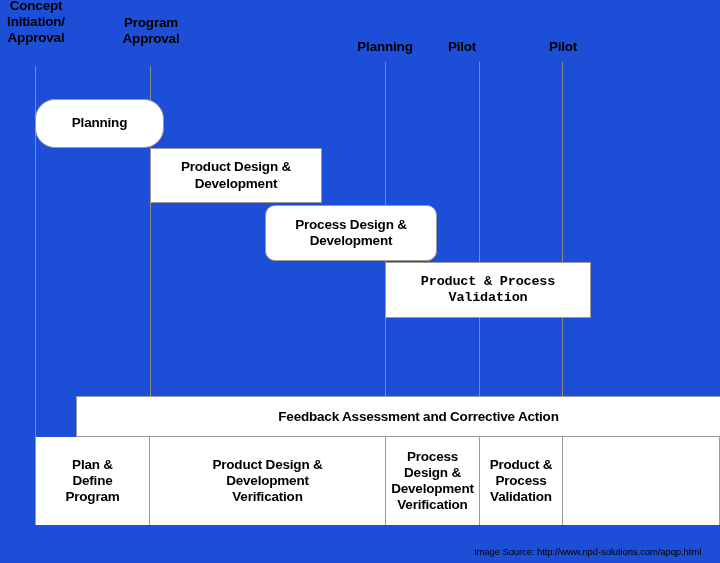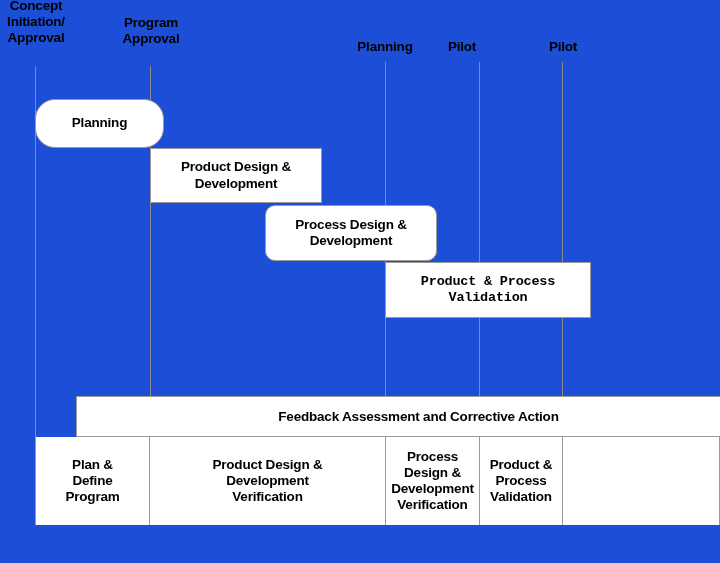--- a/index.html
+++ b/index.html
@@ -160,14 +160,15 @@
     <div class="verify-cell" style="left:350px; width:94px;">Process
 Design &amp;
 Development
 Verification</div>
     <div class="verify-cell" style="left:444px; width:83px;">Product &amp;
 Process
 Validation</div>
     <div class="verify-cell last" style="left:527px; width:158px;"></div>
   </div>
 
+  <div class="source-credit" style="left:474px; top:546px;">Image Source: http://www.npd-solutions.com/apqp.html</div>
 
 </div>
 
 </body></html>

